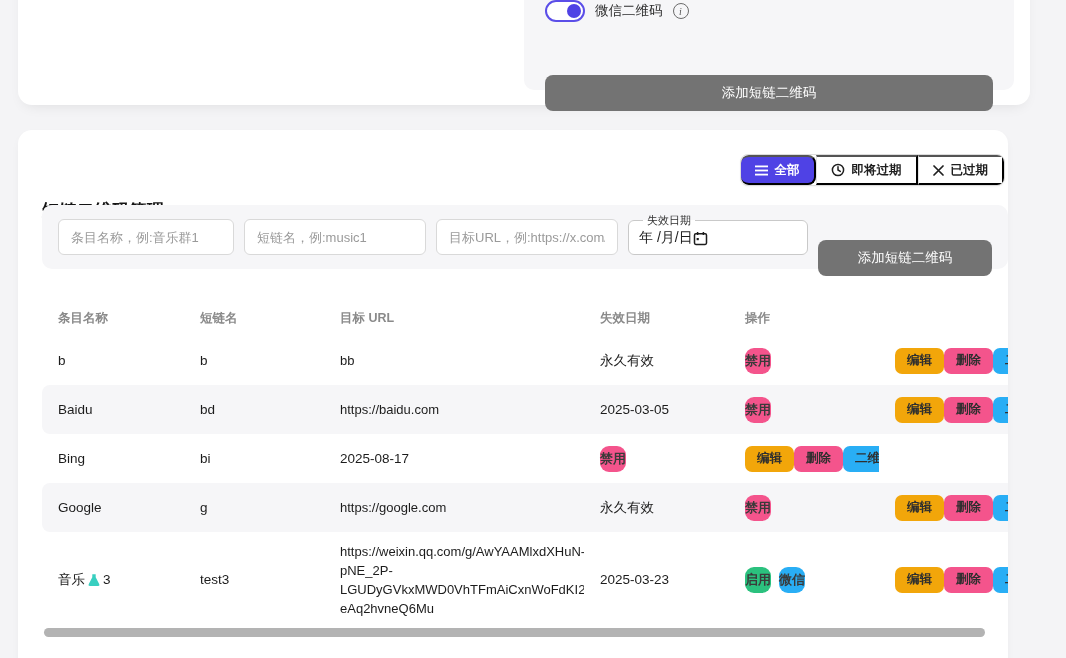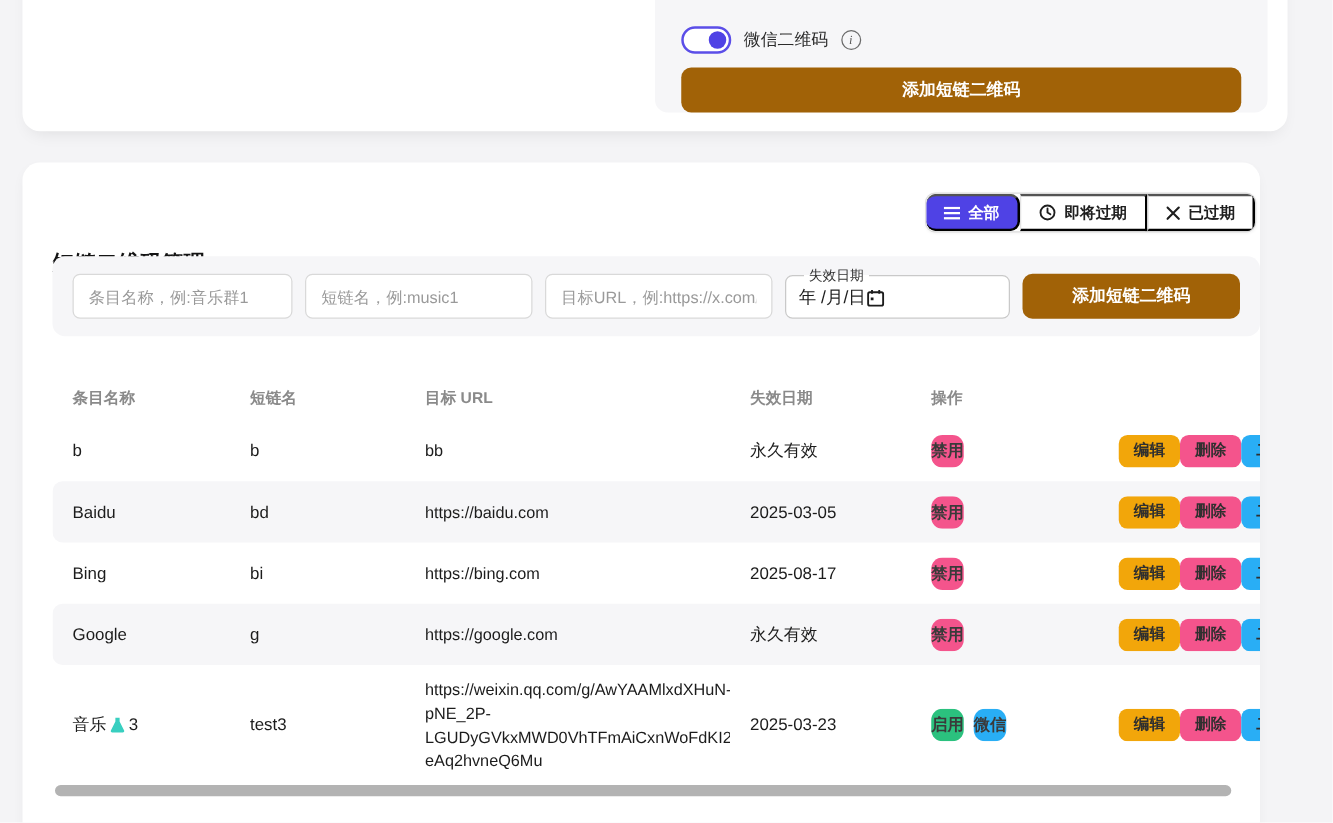--- a/index.html
+++ b/index.html
@@ -16,40 +16,41 @@
     width: 1012px; height: 147px;
     background: #fff; border-radius: 14px;
     box-shadow: 0 6px 14px -6px rgba(0,0,0,.10);
   }
   .top-panel {
     position: absolute; left: 506px; top: 26px;
     width: 490px; height: 106px;
     background: #f6f6f8; border-radius: 10px;
     padding: 16px 21px 0 21px;
   }
-  .toggle-row { display: flex; align-items: center; gap: 10px; height: 22px; margin-bottom: 11px; margin-top: 21px; }
+  .toggle-row { display: flex; align-items: center; gap: 10px; height: 22px; margin-bottom: 11px; }
   .toggle {
     width: 40px; height: 22px; border: 2px solid #5b4ee8; border-radius: 12px;
     background: #fff; position: relative; cursor: pointer; flex: 0 0 auto;
   }
   .toggle .knob {
     position: absolute; right: 2px; top: 2px;
     width: 14px; height: 14px; border-radius: 50%; background: #4f42e5;
   }
   .toggle-label { font-size: 13.5px; color: #2b2b2b; }
   .info-icon {
     width: 16px; height: 16px; border: 1.4px solid #6b6b6b; border-radius: 50%;
     display: inline-flex; align-items: center; justify-content: center;
     font-size: 10px; color: #555; font-family: "Liberation Serif", serif; font-style: italic;
     cursor: pointer;
   }
   .btn-primary {
-    background: #a16207; color: #fff; border: none; border-radius: 8px;
-    font-weight: 700; font-size: 13.5px; cursor: pointer;
+    background: #737373; color: #fff; border: none; border-radius: 8px;
+    font-weight: 400; font-size: 13.5px; cursor: pointer;
     font-family: "Liberation Sans", sans-serif;
+    margin-top: 42px;
   }
   .btn-primary.big { width: 448px; height: 36px; }
   
   .main-card {
     position: absolute; left: 18px; top: 130px;
     width: 990px; height: 560px;
     background: #fff; border-radius: 14px;
     box-shadow: 0 4px 12px -4px rgba(0,0,0,.08);
   }
   .card-head { position: relative; height: 75px; }
@@ -238,21 +239,20 @@
             <div class="acts">
       <button class="abtn edit">编辑</button>
       <button class="abtn del">删除</button>
       <button class="abtn qr">二维码</button>
     </div>
           </div>
         </div>
         <div class="trow r">
           <div class="cell">Bing</div>
           <div class="cell">bi</div>
-          <div class="cell url">https://bing.com</div>
           <div class="cell">2025-08-17</div>
           <div class="cell"><button class="badge disabled">禁用</button></div>
           <div class="cell">
             <div class="acts">
       <button class="abtn edit">编辑</button>
       <button class="abtn del">删除</button>
       <button class="abtn qr">二维码</button>
     </div>
           </div>
         </div>

